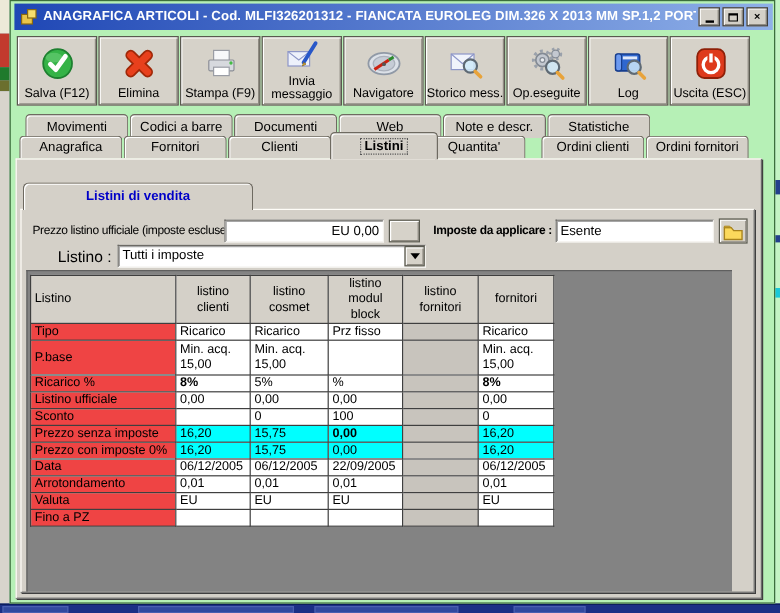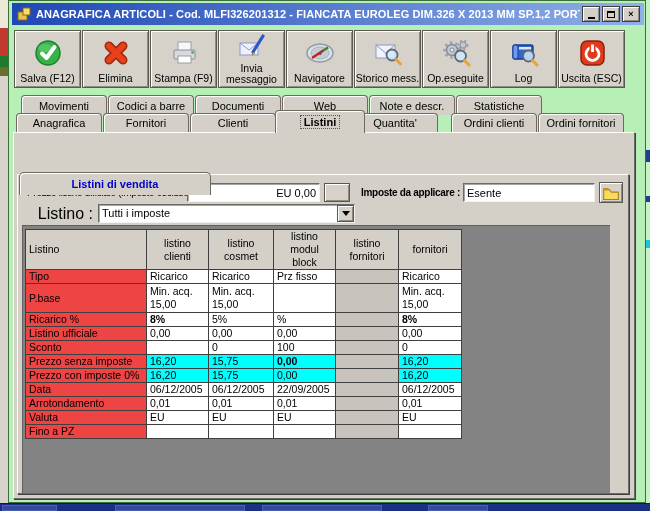--- a/index.html
+++ b/index.html
@@ -263,21 +263,21 @@
         <span class="focusbox">Listini</span>
       </div>
       <div class="tab front" style="left: 343px; width: 86px;">Quantita'</div>
       <div class="tab front" style="left: 442px; width: 86px;">Ordini clienti</div>
       <div class="tab front" style="left: 529px; width: 86px;">Ordini fornitori</div>
     </div>
 
   <div id="outer-page"></div>
 
   <div id="inner-tabs">
-      <div class="itab active" style="left: 10px; width: 192px; top: 151px; height: 23px; margin-top: 20px;">Listini di vendita</div>
+      <div class="itab active" style="left: 10px; width: 192px; top: 151px; height: 23px;">Listini di vendita</div>
       <div class="itab" style="left: 202px; width: 205px; top: 153px; height: 21px;">Visualizza prezzi base</div>
     </div>
 
   <div id="inner-page">
 
     <div class="frow" id="frow1">
       <span class="flabel" style="width:157px;text-align:right;">Prezzo listino ufficiale (imposte escluse) :</span>
       <input class="sunken" style="width: 133px; margin-left: 3px; text-align: right;" readonly="" value="EU 0,00">
       <span class="btn3d" style="width:26px;height:19px;margin-left:4px;"></span>
       <span class="flabel" style="margin-left:11px;font-weight:bold;">Imposte da applicare :</span>
@@ -286,21 +286,21 @@
         <span style="display:flex;">
           <svg width="18" height="16" viewBox="0 0 22 18">
             <path d="M2 5 h7 l2.5 3 H20 v9 H2 z" fill="#fbd95c" stroke="#a8831d" stroke-width="1.4"></path>
             <path d="M2 5 v-1.5 h5.5 l1.2 1.5 z" fill="#e9bd3a" stroke="#a8831d" stroke-width="1"></path>
           </svg>
         </span>
       </span>
     </div>
 
     <div class="frow" id="frow2">
-      <span class="flabel" style="width:66px;text-align:right;font-size:16px;letter-spacing:0;">Listino :</span>
+      <span class="flabel" style="width:66px;text-align:right;font-size:13px;letter-spacing:0;">Listino :</span>
       <div id="combo" class="sunken" style="margin-left:5px;padding:0;">
         <span class="cval">Tutti i imposte</span>
         <span class="carrow btn3d">
           <span class="tri-down"></span>
         </span>
       </div>
     </div>
 
     <div id="gray-panel">
       <table id="listini-table">

